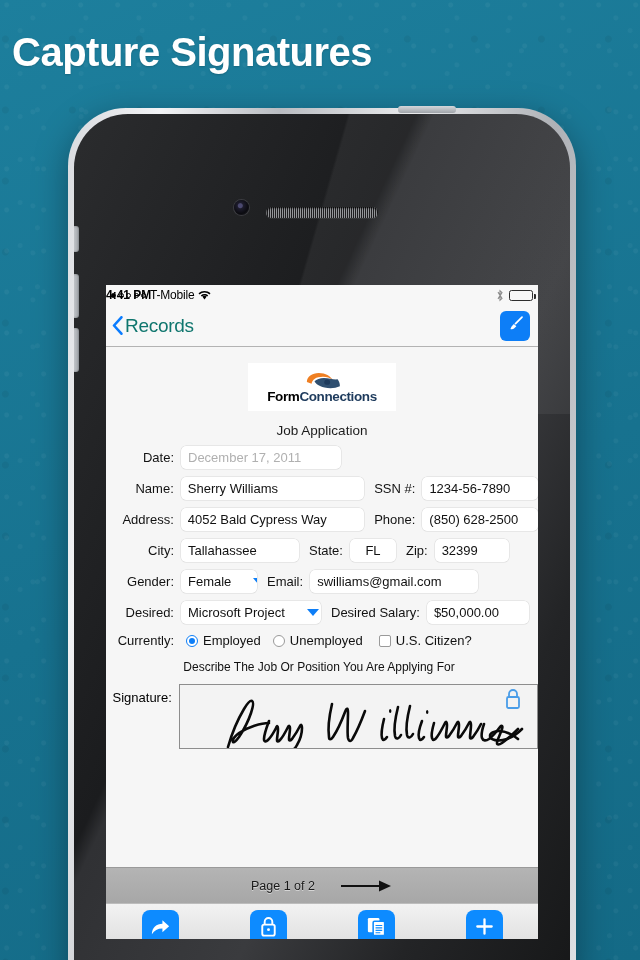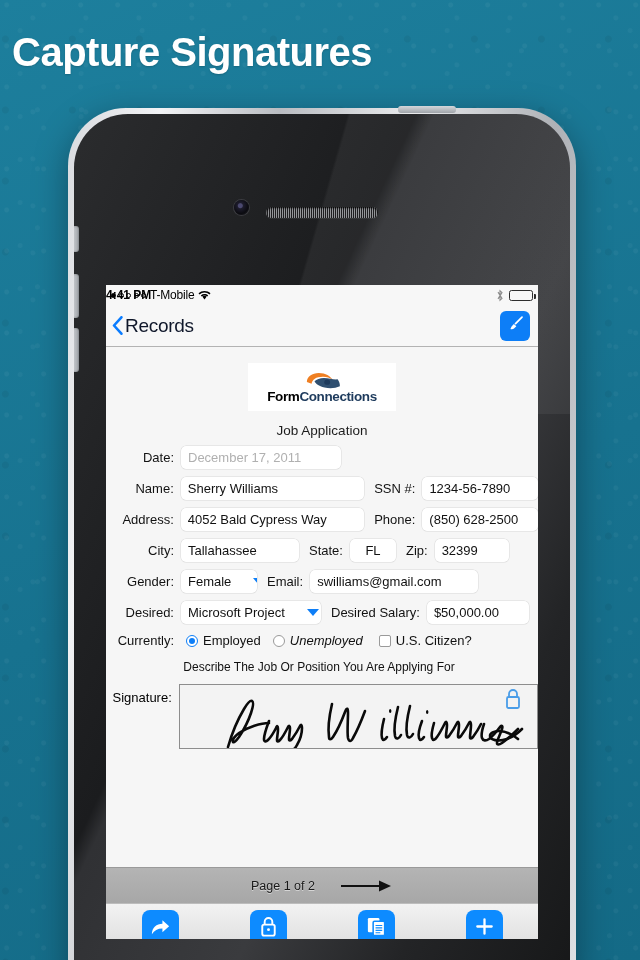--- a/index.html
+++ b/index.html
@@ -132,21 +132,21 @@
   
   #nav-bar {
     height: 42px; width: 100%;
     background: #f7f7f7;
     border-bottom: 1px solid #b3b3b3;
     display: flex; align-items: center; justify-content: space-between;
     padding: 0 8px 0 6px;
   }
   #back-btn { display: flex; align-items: center; gap: 2px; color: #0a7cff; cursor: pointer; }
   #back-btn .chev { width: 11px; height: 19px; }
-  #back-label { font-size: 19px; color: #0f172a; letter-spacing: -.3px; }
+  #back-label { font-size: 19px; color: #0f766e; letter-spacing: -.3px; }
   #sign-btn {
     width: 30px; height: 30px; border-radius: 6px;
     background: #0d7ef7; display:flex; align-items:center; justify-content:center;
     cursor: pointer;
   }
 
   
   #form-area {
     position: relative;
     height: 520px;
@@ -361,21 +361,21 @@
           <span class="lbl2">Desired Salary:</span>
           <span class="fld" style="width:102px">$50,000.00</span>
         </div>
 
         <div class="radio-row">
           <span class="lbl w1">Currently:</span>
           <span style="margin-left:12px; display:flex; align-items:center;">
             <span class="radio on"></span>
             <span class="opt-label">Employed</span>
           </span>
-          <span style="margin-left:12px; display:flex; align-items:center;font-style:italic;">
+          <span style="margin-left:12px; display:flex; align-items:center;">
             <span class="radio"></span>
             <span class="opt-label">Unemployed</span>
           </span>
           <span style="margin-left:16px; display:flex; align-items:center;">
             <span class="cbox"></span>
             <span class="opt-label">U.S. Citizen?</span>
           </span>
         </div>
 
         <div id="describe">Describe The Job Or Position You Are Applying For</div>

